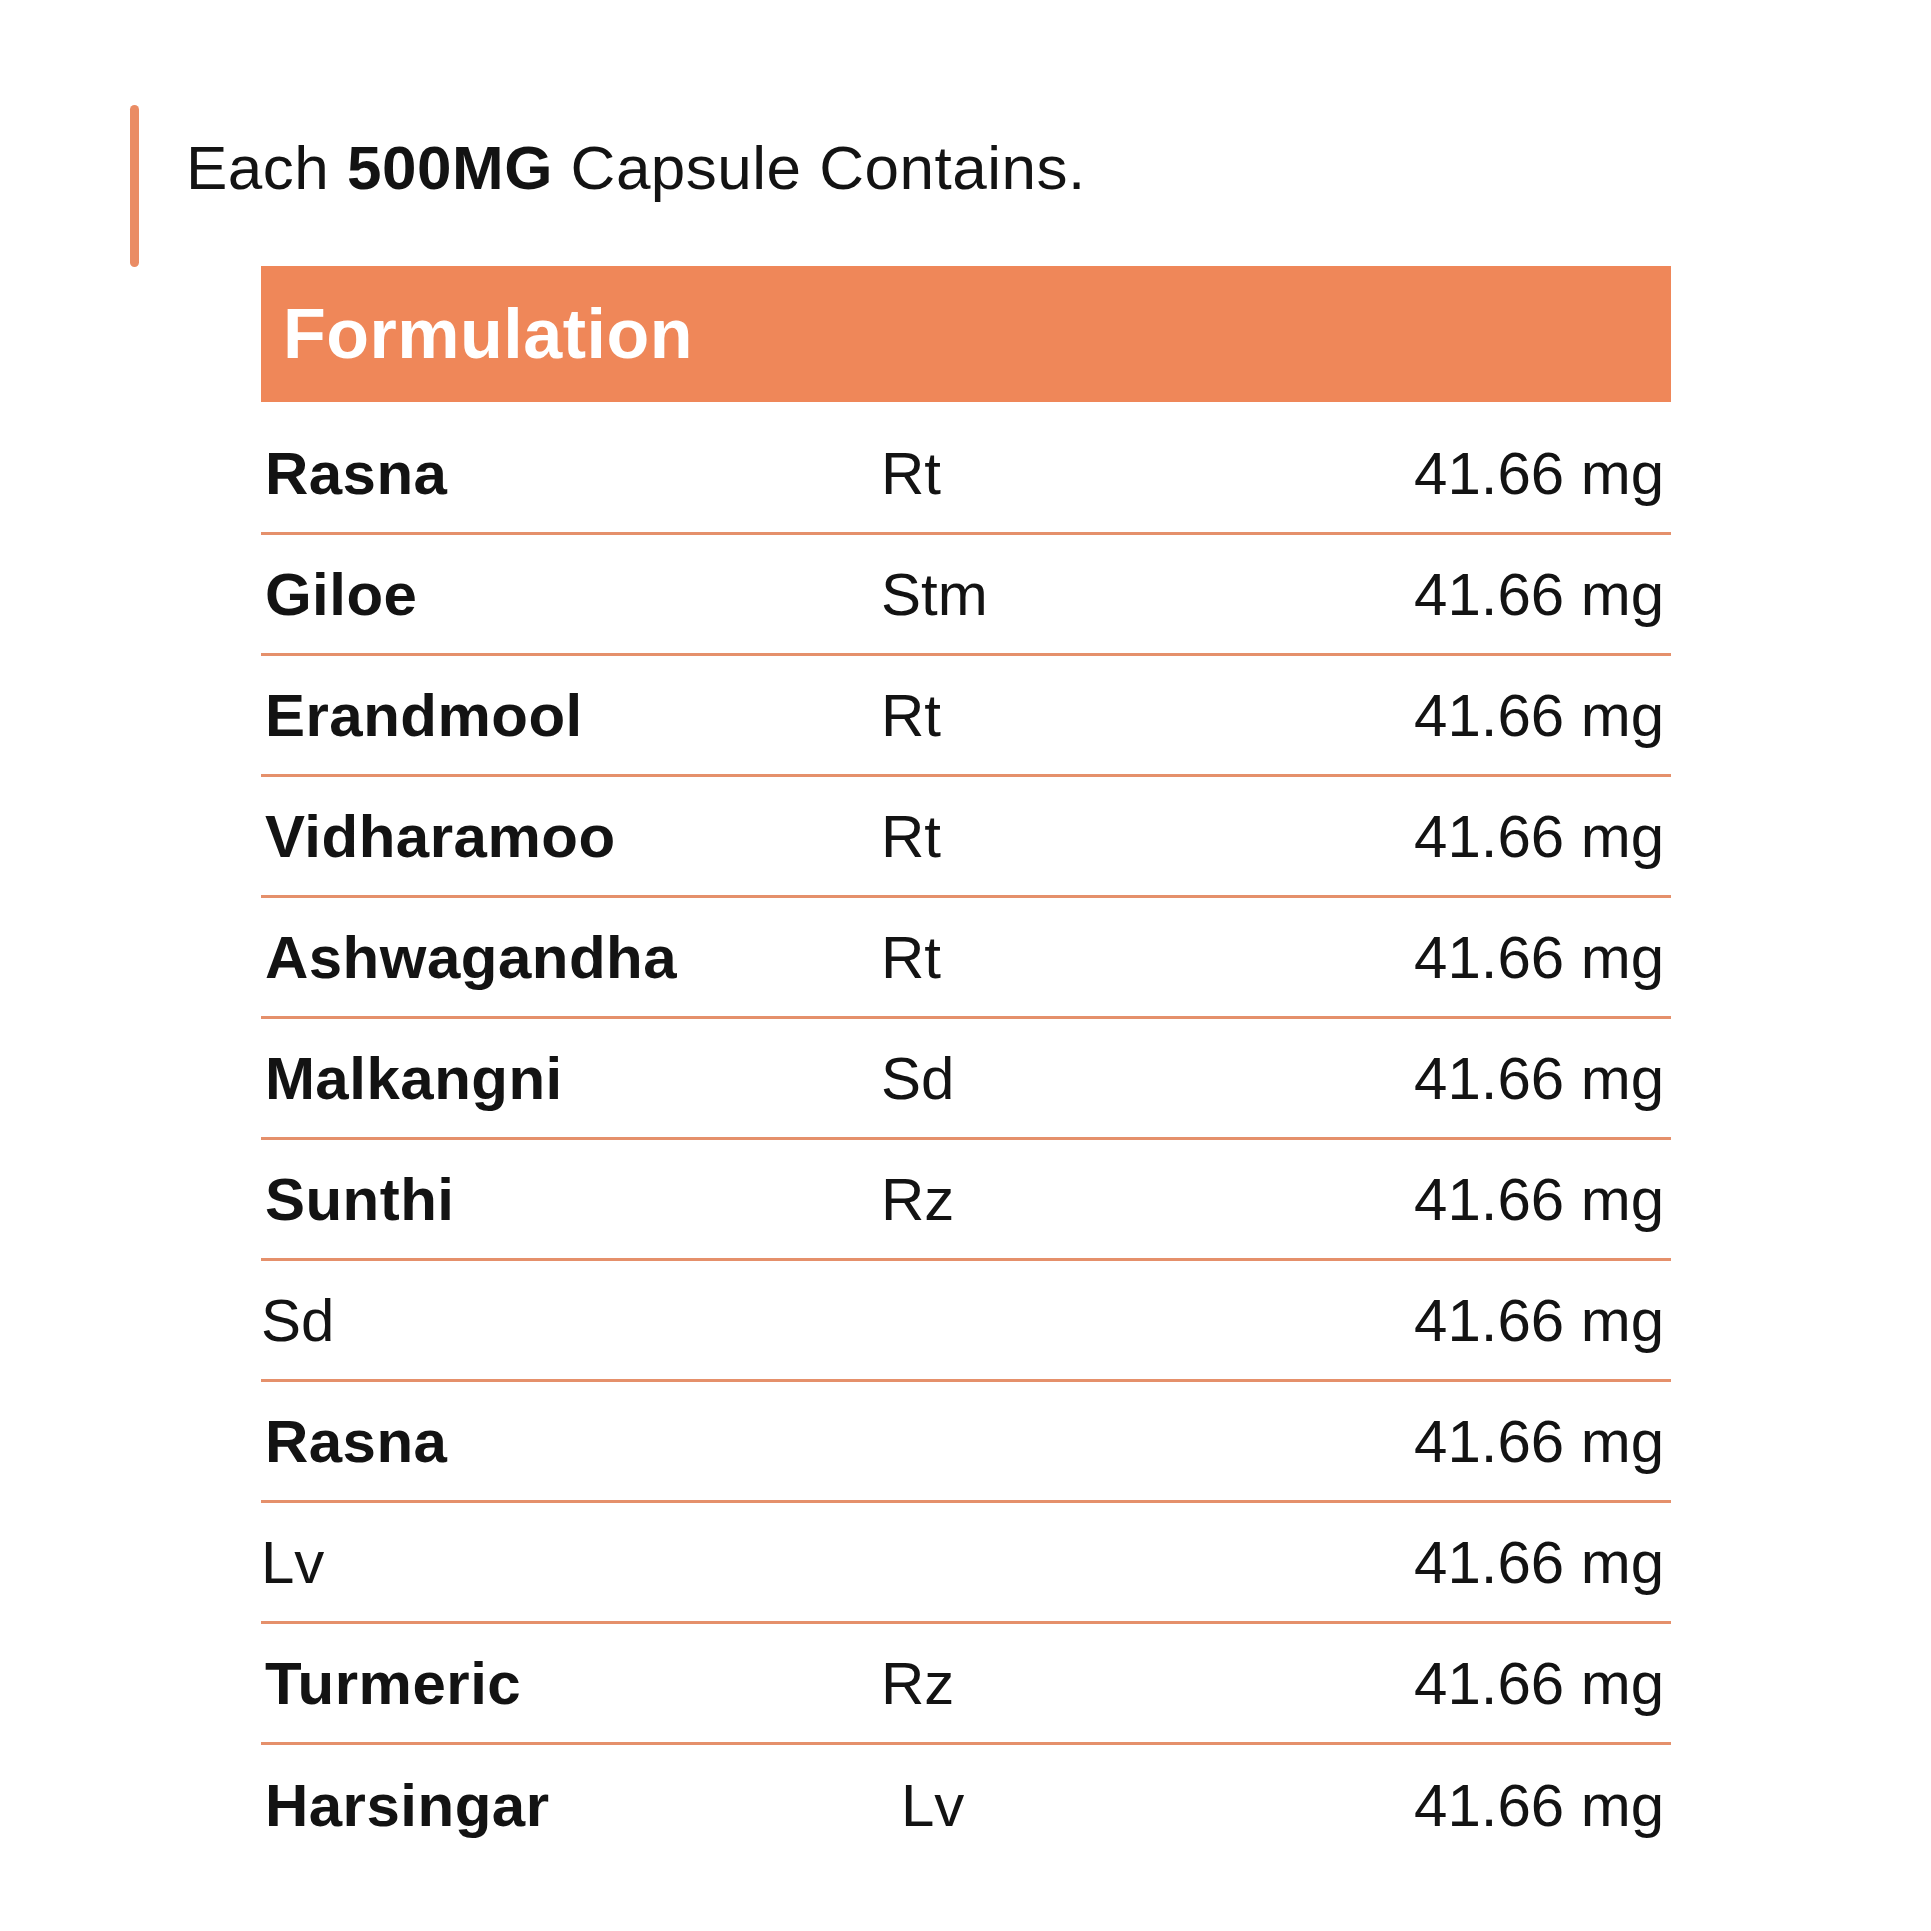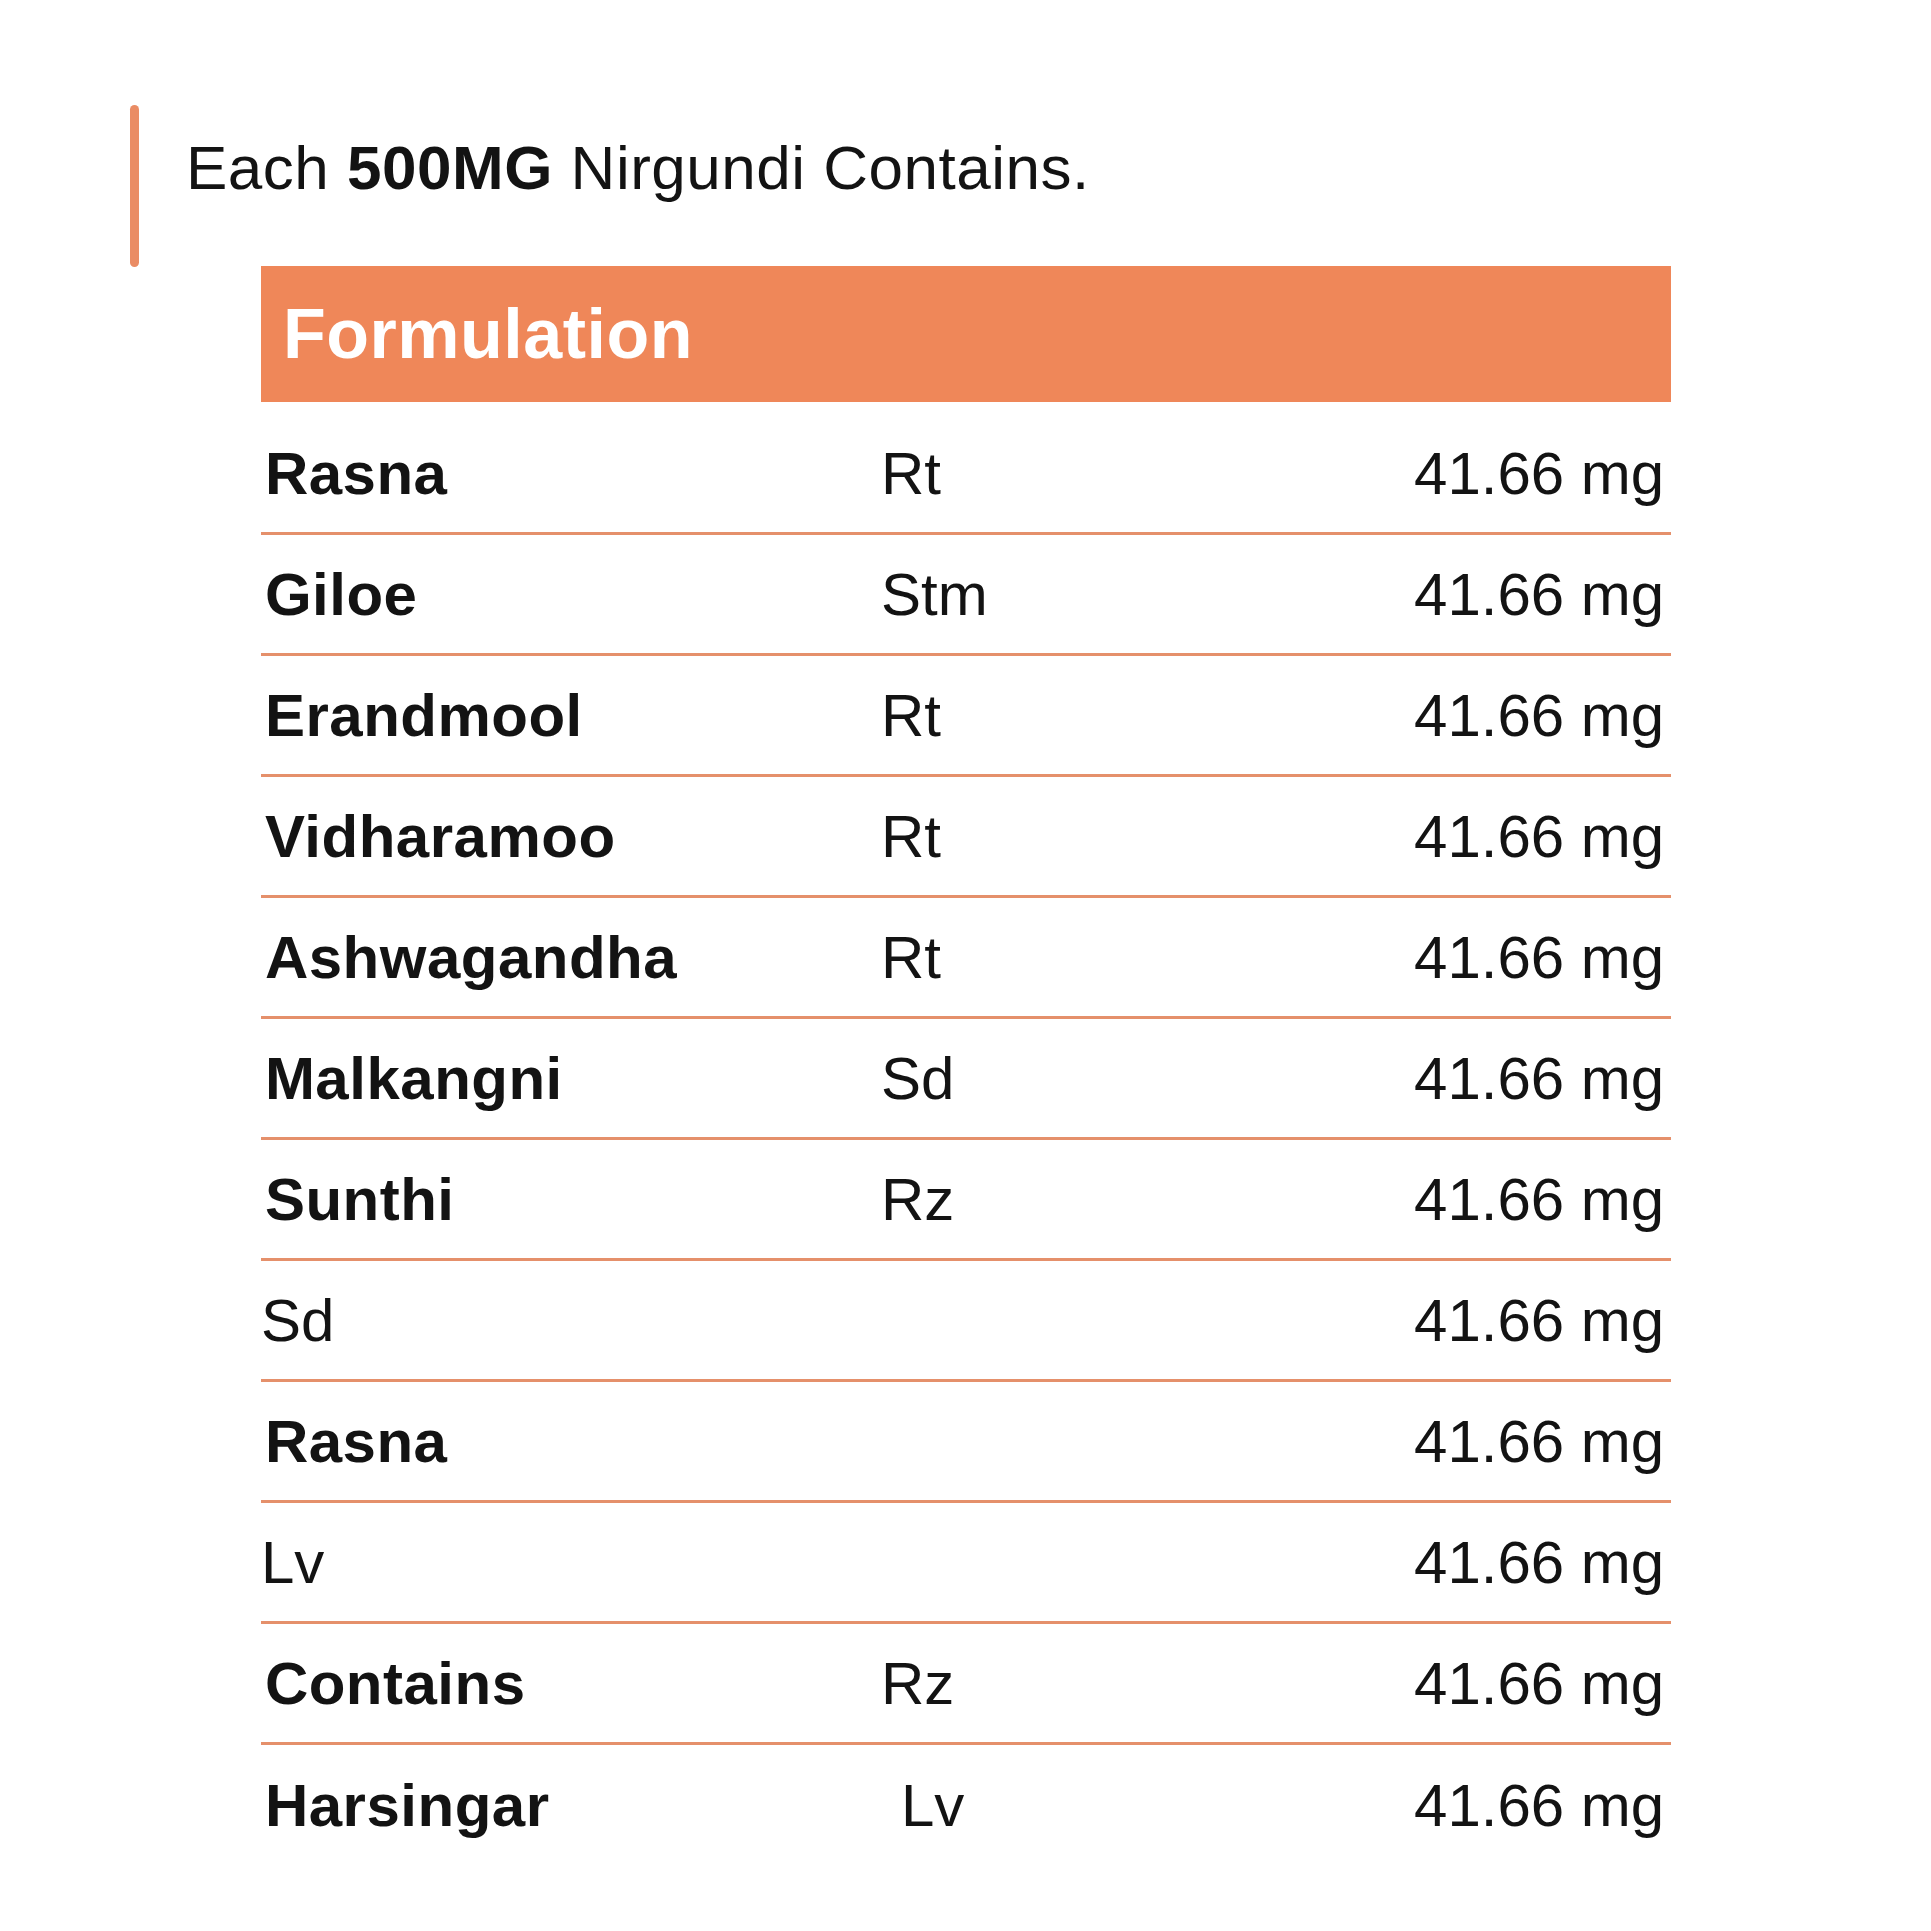--- a/index.html
+++ b/index.html
@@ -90,21 +90,21 @@
   }
 </style>
 </head>
 <body>
 
 <div class="canvas">
 
   <div class="accent-line"></div>
 
   <div class="page-title">
-    <span>Each </span><span class="strong">500MG</span><span> Nirgundi Contains.</span>
+    <span>Each </span><span class="strong">500MG</span><span> Capsule Contains.</span>
   </div>
 
   <div class="formulation-bar">
     <span class="bar-label">Formulation</span>
   </div>
 
   <div class="formulation-table">
   <div class="trow">
     <div class="cell-name">Rasna</div>
     <div class="cell-part">Rt</div>
@@ -156,21 +156,21 @@
     <div class="cell-name">Rasna</div>
     <div class="cell-qty">41.66 mg</div>
   </div>
 
   <div class="trow">
     <div class="cell-part">Lv</div>
     <div class="cell-qty">41.66 mg</div>
   </div>
 
   <div class="trow">
-    <div class="cell-name">Contains</div>
+    <div class="cell-name">Turmeric</div>
     <div class="cell-part">Rz</div>
     <div class="cell-qty">41.66 mg</div>
   </div>
 
   <div class="trow">
     <div class="cell-name">Harsingar</div>
     <div class="cell-part">Lv</div>
     <div class="cell-qty">41.66 mg</div>
   </div>
 </div>

